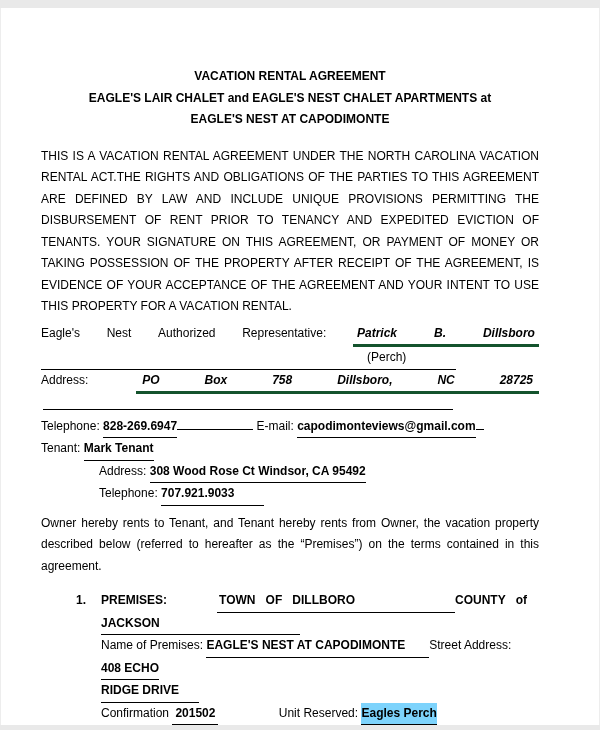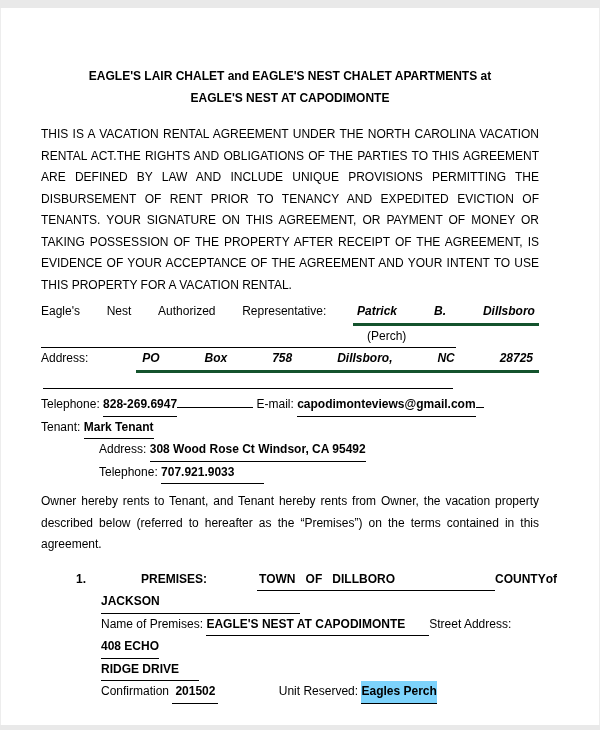--- a/index.html
+++ b/index.html
@@ -33,37 +33,38 @@
   .gap-ul{display:inline-block;width:76px;border-bottom:1px solid #000;}
   .tail-sm{display:inline-block;width:8px;border-bottom:1px solid #000;}
   .tail-md{display:inline-block;width:30px;border-bottom:1px solid #000;}
   .indent{padding-left:58px;}
   .tn-phone{display:flex;}
   .tn-email{margin-left:auto;margin-right:30px;}
   .rents{margin-top:7px;}
   .sect{margin-top:13px;display:flex;}
   .sect-num{width:25px;margin-left:35px;font-weight:bold;flex:none;}
   .sect-body{flex:1;}
-  .sect-l1{display:flex;align-items:baseline;margin-left:40px;}
+  .sect-l1{display:flex;align-items:baseline;}
   .town-ul{width:238px;margin-left:50px;padding:0 100px 0 2px;display:flex;justify-content:space-between;border-bottom:1px solid #000;font-weight:bold;box-sizing:border-box;}
   .town-ul span{white-space:nowrap;}
   .of-lbl{margin-left:auto;margin-right:12px;font-weight:bold;}
   .county-ul{padding-right:140px;}
   .name-ul{padding-right:24px;}
   .ridge-ul{padding-right:20px;}
   .conf-ul{padding:0 3px;}
   .unit-lbl{margin-left:57px;}
   .hl{background:#7dd3fc;}
 </style>
 </head>
 <body>
 
 <div class="page">
 
   <div class="title-block">
+    <div>VACATION RENTAL AGREEMENT</div>
     <div>EAGLE'S LAIR CHALET and EAGLE'S NEST CHALET APARTMENTS at</div>
     <div>EAGLE'S NEST AT CAPODIMONTE</div>
   </div>
 
   <p class="just intro">THIS IS A VACATION RENTAL AGREEMENT UNDER THE NORTH CAROLINA VACATION RENTAL ACT.THE RIGHTS AND OBLIGATIONS OF THE PARTIES TO THIS AGREEMENT ARE DEFINED BY LAW AND INCLUDE UNIQUE PROVISIONS PERMITTING THE DISBURSEMENT OF RENT PRIOR TO TENANCY AND EXPEDITED EVICTION OF TENANTS. YOUR SIGNATURE ON THIS AGREEMENT, OR PAYMENT OF MONEY OR TAKING POSSESSION OF THE PROPERTY AFTER RECEIPT OF THE AGREEMENT, IS EVIDENCE OF YOUR ACCEPTANCE OF THE AGREEMENT AND YOUR INTENT TO USE THIS PROPERTY FOR A VACATION RENTAL.</p>
 
   <div class="row rep-row">
     <span>Eagle's</span>
     <span>Nest</span>
     <span>Authorized</span>

